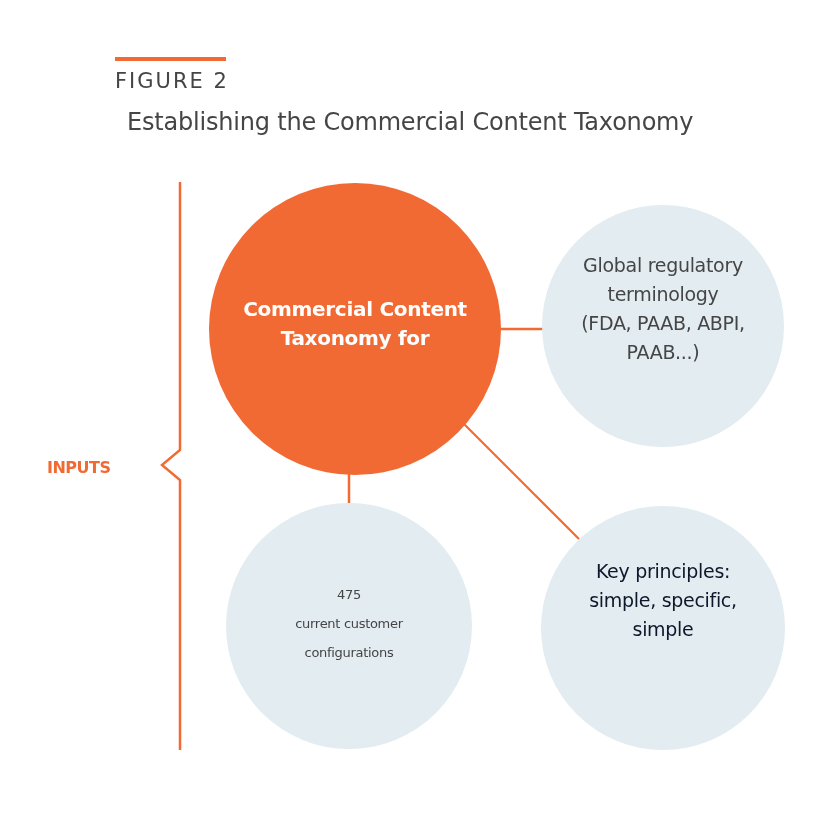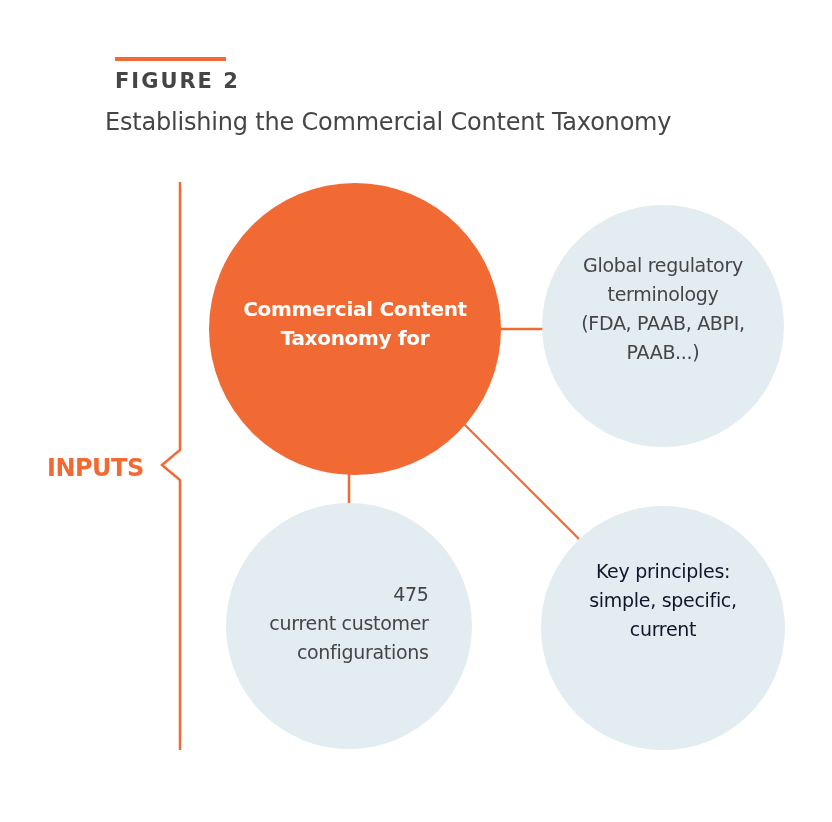--- a/index.html
+++ b/index.html
@@ -21,50 +21,50 @@
       top: 57px;
       width: 111px;
       height: 4px;
       background: #f26a33;
     }
     .fig-label {
       position: absolute;
       left: 115px;
       top: 68px;
       font-family: "DejaVu Sans", sans-serif;
-      font-weight: bold;
+      font-weight: normal;
       font-size: 21px;
       letter-spacing: 2px;
       color: #454545;
       line-height: 26px;
       white-space: nowrap;
     }
     .fig-title {
       position: absolute;
-      left: 105px;
+      left: 127px;
       top: 105px;
       font-family: "DejaVu Sans", sans-serif;
       font-size: 24px;
       color: #454545;
       line-height: 34px;
       white-space: nowrap;
       letter-spacing: -0.2px;
     }
     svg.diagram {
       position: absolute;
       left: 0;
       top: 0;
     }
     .inputs-label {
       position: absolute;
       left: 47px;
       top: 452px;
       font-family: "DejaVu Sans", sans-serif;
       font-weight: bold;
-      font-size: 24px;
+      font-size: 16px;
       color: #f26a33;
       line-height: 32px;
       letter-spacing: -0.5px;
       white-space: nowrap;
     }
     .node-text {
       position: absolute;
       display: flex;
       align-items: center;
       justify-content: center;
@@ -97,24 +97,23 @@
       font-size: 19px;
       line-height: 29px;
       letter-spacing: -0.3px;
     }
     .node-bl {
       left: 226px;
       top: 503px;
       width: 246px;
       height: 246px;
       color: #454545;
-      font-size: 19px;
+      font-size: 13px;
       line-height: 29px;
       letter-spacing: -0.3px;
-      text-align: right;
     }
     .node-bl .inner { margin-top: -6px; }
     .node-br {
       left: 541px;
       top: 482px;
       width: 244px;
       height: 244px;
       color: #0f172a;
       font-size: 19px;
       line-height: 29px;
@@ -166,15 +165,15 @@
     <span>475</span>
     <span>current customer</span>
     <span>configurations</span>
   </div>
 </div>
 
 <div class="node-text node-br">
   <div class="inner">
     <span>Key principles:</span>
     <span>simple, specific,</span>
-    <span>current</span>
+    <span>simple</span>
   </div>
 </div>
 
 </body></html>

